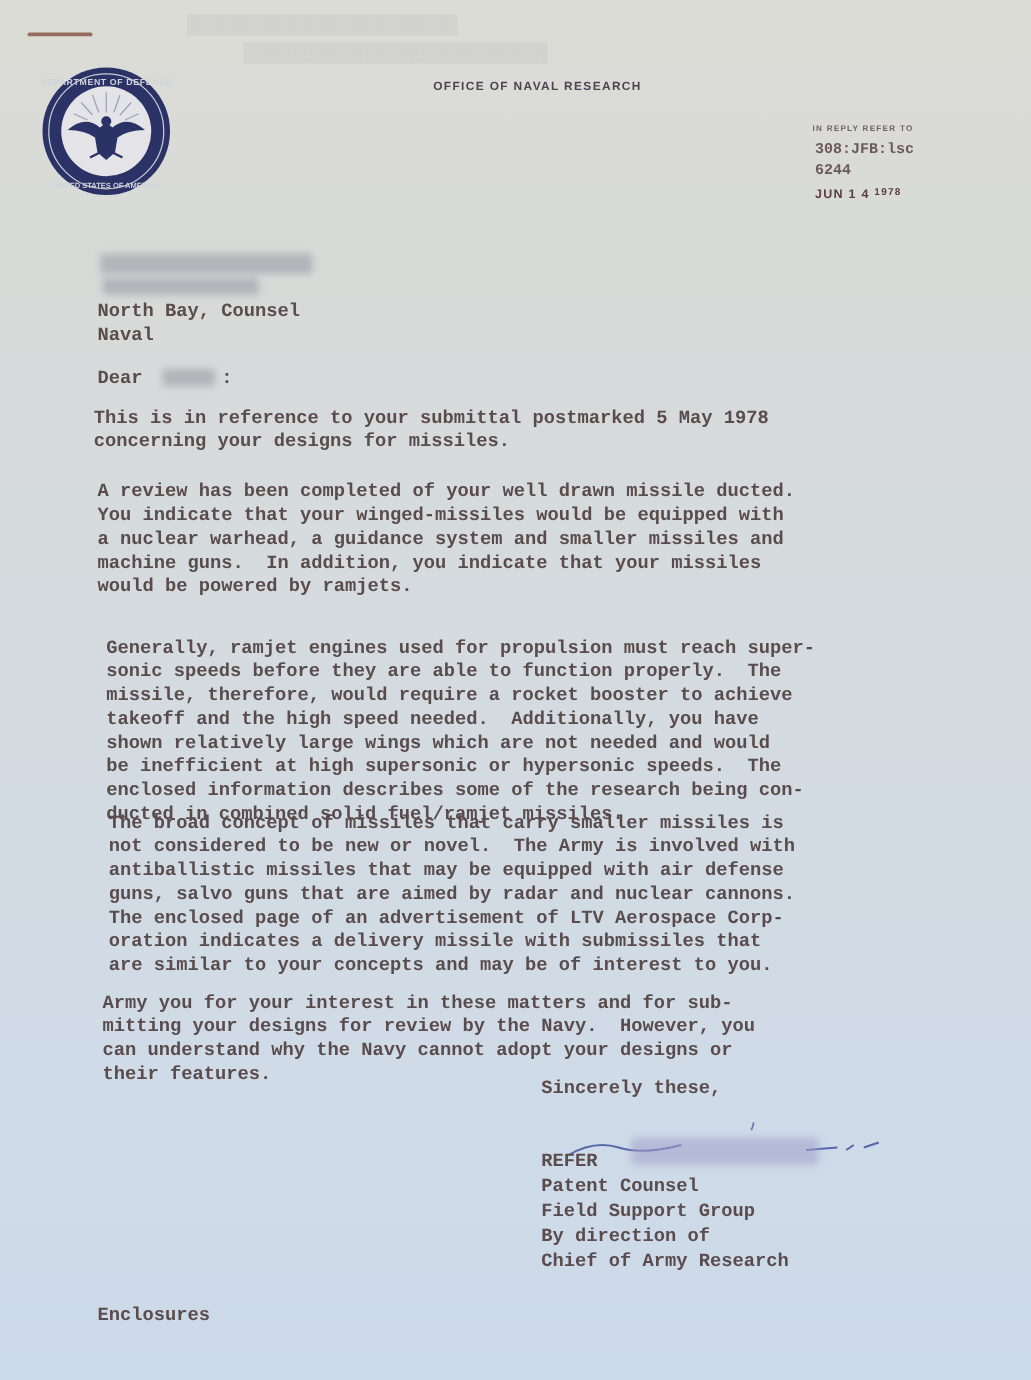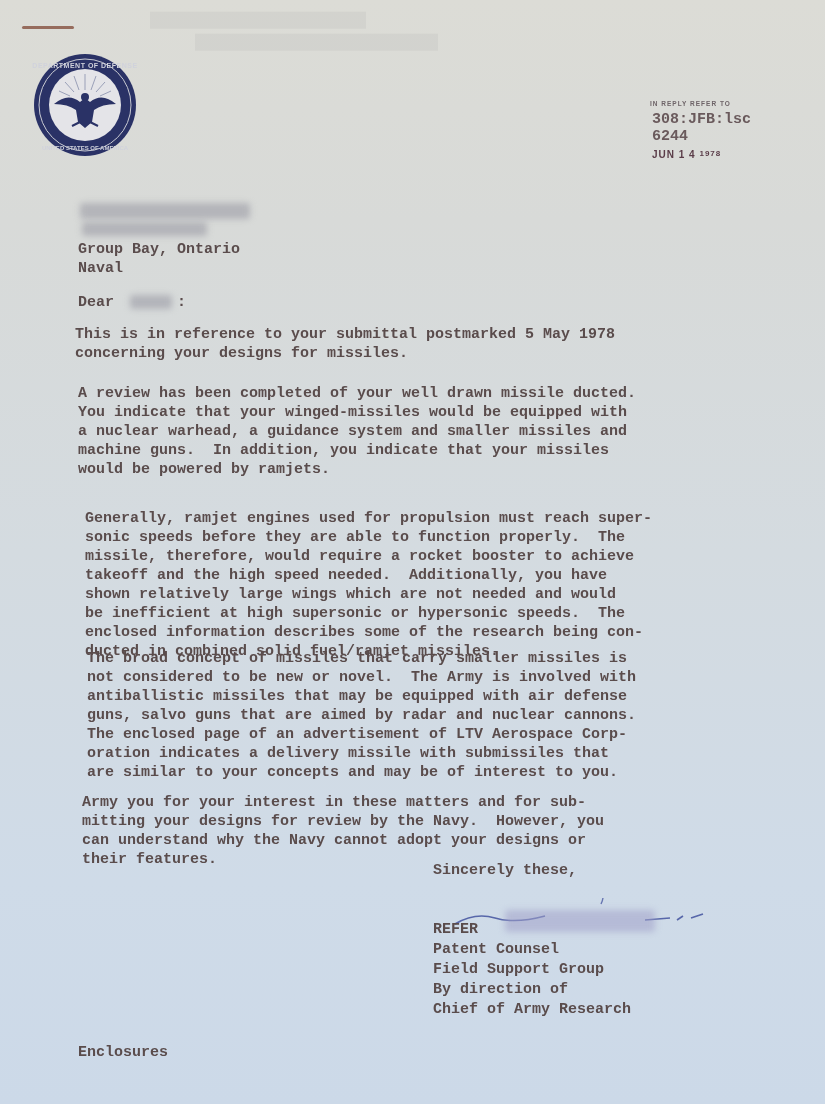--- a/index.html
+++ b/index.html
@@ -27,21 +27,21 @@
     }
     .lh-dept { font-size: 14px; font-weight: bold; letter-spacing: 1.2px; line-height: 18px; }
     .lh-office, .lh-addr { font-size: 9.5px; font-weight: bold; letter-spacing: 1.1px; line-height: 15px; color: #4a4550; }
     .refblock {
       position: absolute; left: 652px; top: 100px; color: #6a5a5c;
     }
     .ref-label {
       font-family: "Liberation Sans", sans-serif; font-size: 6.5px; letter-spacing: 1px;
       font-weight: bold; color: #6e6468; margin-bottom: 4px; margin-left: -2px;
     }
-    .ref-line { font-size: 15px; line-height: 17px; font-weight: bold; }
+    .ref-line { font-size: 12px; line-height: 17px; font-weight: bold; }
     .ref-date {
       font-family: "Liberation Sans", sans-serif; font-size: 10px; font-weight: bold;
       color: #5a3c48; margin-top: 4px; letter-spacing: 1px;
     }
     .ref-date .yr { font-size: 8px; vertical-align: 2px; }
     .redact {
       position: absolute; background: rgba(150,150,160,0.55); filter: blur(3px); border-radius: 3px;
     }
     .text { position: absolute; font-size: 15px; line-height: 19px; white-space: pre; font-weight: bold; }
     .addr { left: 78px; top: 240px; }
@@ -81,36 +81,37 @@
     <line x1="79" y1="39" x2="68" y2="44"></line>
   </g>
   <path d="M22 52 Q36 40 48 50 L53 46 L58 50 Q70 40 84 52 Q70 52 62 58 L60 70 L53 76 L46 70 L44 58 Q36 52 22 52 Z" fill="#2a3266"></path>
   <circle cx="53" cy="45" r="4" fill="#2a3266"></circle>
   <path d="M40 74 L48 70 M66 74 L58 70" stroke="#2a3266" stroke-width="2"></path>
   <text x="53" y="16" text-anchor="middle" font-family="Liberation Sans, sans-serif" font-size="7" font-weight="bold" fill="#d0d2dc" letter-spacing="0.5">DEPARTMENT OF DEFENSE</text>
   <text x="53" y="98" text-anchor="middle" font-family="Liberation Sans, sans-serif" font-size="6" font-weight="bold" fill="#d0d2dc">UNITED STATES OF AMERICA</text>
 </svg>
 
 <div class="letterhead">
+  <div class="lh-office">OFFICE OF NAVAL RESEARCH</div>
 </div>
 
 <div class="refblock">
   <div class="ref-label">IN REPLY REFER TO</div>
   <div class="ref-line">308:JFB:lsc</div>
   <div class="ref-line">6244</div>
   <div class="ref-date">
     <span>JUN 1 4</span>
     <span class="yr">1978</span>
   </div>
 </div>
 
 <div class="redact" style="left:80px; top:203px; width:170px; height:16px;"></div>
 <div class="redact" style="left:82px; top:222px; width:125px; height:14px;"></div>
 
-<div class="text addr"><span>Group Bay, Ontario</span>
+<div class="text addr"><span>North Bay, Counsel</span>
 <span>Naval</span></div>
 
 <div class="text salutation"><span>Dear</span>       <span>:</span></div>
 <div class="redact" style="left:130px; top:295px; width:42px; height:14px;"></div>
 
 <div class="text p p1">This is in reference to your submittal postmarked 5 May 1978
 concerning your designs for missiles.</div>
 <div class="text p p2">A review has been completed of your well drawn missile ducted.
 You indicate that your winged-missiles would be equipped with
 a nuclear warhead, a guidance system and smaller missiles and

